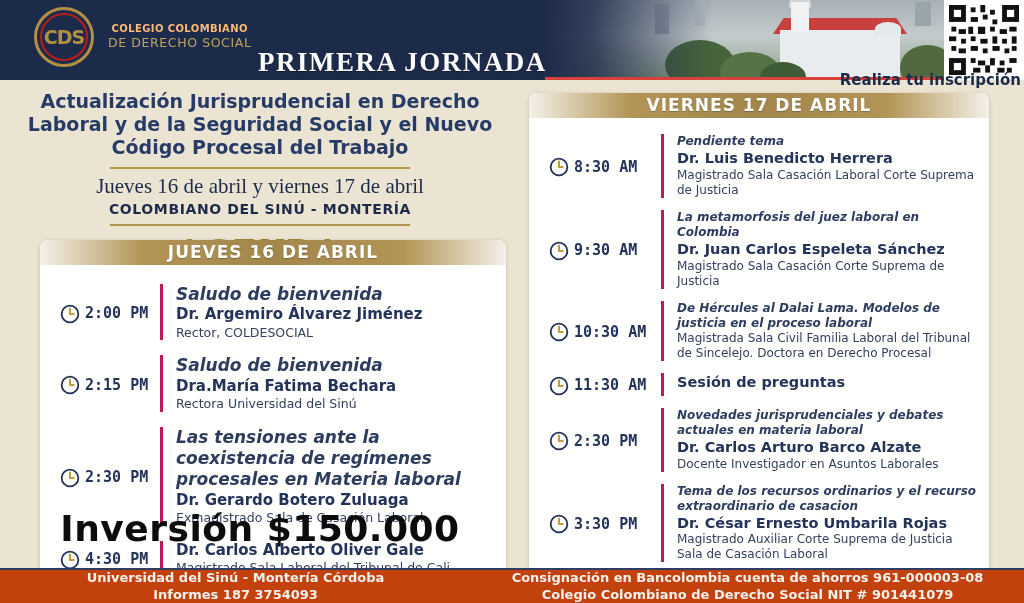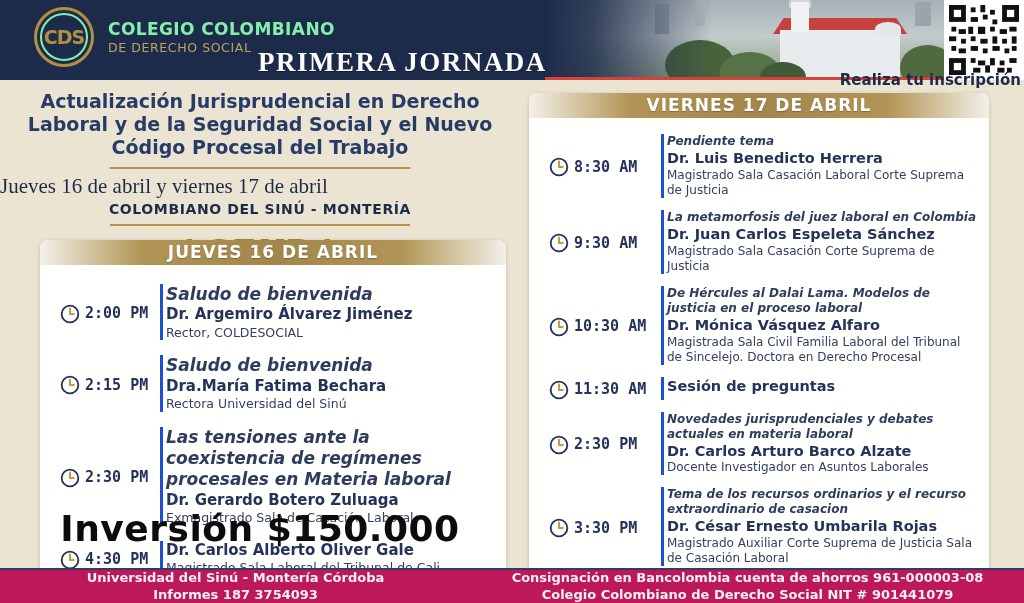--- a/index.html
+++ b/index.html
@@ -11,26 +11,26 @@
 
   
   .header { position:absolute; top:0; left:0; width:1024px; height:80px; background:#1d2b4a; }
   .logo-wrap { position:absolute; left:34px; top:7px; display:flex; align-items:center; gap:14px; }
   .logo-ring {
     width:60px; height:60px; border:3px solid #b righteous;
     border:3px solid #b19044; border-radius:50%;
     display:flex; align-items:center; justify-content:center;
   }
   .logo-ring-inner {
-    width:48px; height:48px; border:2px solid #86efac; border-radius:50%;
+    width:48px; height:48px; border:2px solid #b91c1c; border-radius:50%;
     display:flex; align-items:center; justify-content:center;
     color:#b19044; font-weight:bold; font-size:19px; letter-spacing:-1px;
   }
   .org-name { line-height:1.25; }
-  .org-line1 { color:#86efac; font-weight:bold; font-size:17px; letter-spacing:.4px;text-align:center; }
+  .org-line1 { color:#fdba74; font-weight:bold; font-size:10px; letter-spacing:.4px;text-align:center; }
   .org-line2 { color:#bda45e; font-size:12.5px; letter-spacing:.6px; }
   .main-title {
     position:absolute; left:258px; top:47px; color:#fdfdfd;
     font-family:"Liberation Serif", serif; font-weight:bold; font-size:27px; letter-spacing:1.5px;
     text-shadow:0 1px 1px rgba(0,0,0,.4); white-space:nowrap;
   }
 
   
   .photo { position:absolute; left:545px; top:0; width:400px; height:80px; overflow:hidden;
            background:linear-gradient(180deg,#a7b0b6 0%,#c3cbcd 45%,#8ea287 100%); }
@@ -51,21 +51,21 @@
   .qr-label { position:absolute; right:3px; top:71px; color:#1d2b4a; font-weight:bold; font-size:15px; }
 
   
   .left-col { position:absolute; left:0; top:80px; width:520px; }
   .event-title {
     margin:10px auto 0; width:470px; text-align:center;
     color:#263b66; font-weight:bold; font-size:19px; line-height:1.22;
   }
   .gold-line { width:300px; height:2px; background:#b3944a; margin:7px auto 5px; }
   .event-dates {
-    text-align:left; color:#1d2b4a; font-family:"Liberation Serif", serif; font-size:21px;
+    text-align:center; color:#1d2b4a; font-family:"Liberation Serif", serif; font-size:21px;
   }
   .event-venue { text-align:center; color:#1d2b4a; font-weight:bold; font-size:14px; letter-spacing:.6px; margin-top:2px; }
   .agenda-heading {
     text-align:center; color:#a5853c; font-family:"Liberation Serif", serif;
     font-weight:bold; font-size:34px; letter-spacing:3px; margin-top:4px;
   }
 
   
   .agenda-card { background:#fffffe; border-radius:8px; overflow:hidden; box-shadow:0 1px 4px rgba(0,0,0,.18); }
   .card-day1 { position:absolute; left:40px; top:240px; width:466px; }
@@ -75,38 +75,38 @@
     font-size:17px; letter-spacing:1px;
     background:linear-gradient(90deg,#f4f1e9 0%,#b29556 22%,#a2864a 50%,#b29556 78%,#f4f1e9 100%);
     text-shadow:0 1px 1px rgba(0,0,0,.25);
   }
   .items { padding:4px 12px 16px 20px; }
   .item { display:flex; margin-top:15px; }
   .time-col { display:flex; gap:5px; align-items:center; flex:0 0 100px; padding-top:2px;
               color:#24335a; font-family:"DejaVu Sans Mono", monospace; font-weight:bold; font-size:15px; white-space:nowrap; }
   .card-day2 .time-col { flex:0 0 112px; }
   .clock { flex:0 0 20px; margin-top:1px; }
-  .text-col { border-left:3px solid #1d4ed8; padding-left:3px; color:#2e3d5e; min-width:0; }
+  .text-col { border-left:3px solid #be185d; padding-left:13px; color:#2e3d5e; min-width:0; }
   .topic { font-style:italic; font-weight:bold; font-size:17px; line-height:1.25; }
   .speaker { font-weight:bold; font-size:15px; line-height:1.3; color:#24335a; }
   .role { font-size:12.5px; line-height:1.25; color:#33405f; }
   .topic:empty, .role:empty, .speaker:empty { display:none; }
   .card-day2 .item { margin-top:12px; }
   .card-day2 .topic { font-size:12px; }
   .card-day2 .speaker { font-size:14.5px; }
   .card-day2 .role { font-size:12px; }
 
   
   .pricing { position:absolute; left:0; top:508px; width:520px; text-align:center; }
   .investment { color:#0c0c0c; font-weight:bold; font-size:36px; letter-spacing:.5px; }
   .website { color:#737373; font-size:21px; margin-top:19px; }
 
   
   .footer {
-    position:absolute; left:0; bottom:0; width:1024px; height:35px; background:#be185d;
+    position:absolute; left:0; bottom:0; width:1024px; height:35px; background:#c2410c;
     border-top:2px solid #2e3e63; display:flex; color:#f2f2ee;
     font-weight:bold; font-size:13px; line-height:1.28; text-align:center;
   }
   .footer-left { flex:0 0 46%; display:flex; flex-direction:column; justify-content:center; }
   .footer-right { flex:1; display:flex; flex-direction:column; justify-content:center; }
 </style>
 </head>
 <body>
 
 <div class="poster">
@@ -311,21 +311,20 @@
         <div class="time-col">
           <svg class="clock" width="20" height="20" viewBox="0 0 24 24">
               <circle cx="12" cy="12" r="10" fill="#fff" stroke="#24335a" stroke-width="2.2"></circle>
               <line x1="12" y1="12" x2="12" y2="5.5" stroke="#c49a3f" stroke-width="2.4" stroke-linecap="round"></line>
               <line x1="12" y1="12" x2="16.5" y2="12" stroke="#c49a3f" stroke-width="2.4" stroke-linecap="round"></line>
             </svg>
           <span>10:30 AM</span>
         </div>
         <div class="text-col">
           <div class="topic">De Hércules al Dalai Lama. Modelos de justicia en el proceso laboral</div>
-          <div class="speaker">Dr. Mónica Vásquez Alfaro</div>
           <div class="role">Magistrada Sala Civil Familia Laboral del Tribunal de Sincelejo. Doctora en Derecho Procesal</div>
         </div>
       </div>
 
       <div class="item">
         <div class="time-col">
           <svg class="clock" width="20" height="20" viewBox="0 0 24 24">
               <circle cx="12" cy="12" r="10" fill="#fff" stroke="#24335a" stroke-width="2.2"></circle>
               <line x1="12" y1="12" x2="12" y2="5.5" stroke="#c49a3f" stroke-width="2.4" stroke-linecap="round"></line>
               <line x1="12" y1="12" x2="16.5" y2="12" stroke="#c49a3f" stroke-width="2.4" stroke-linecap="round"></line>

